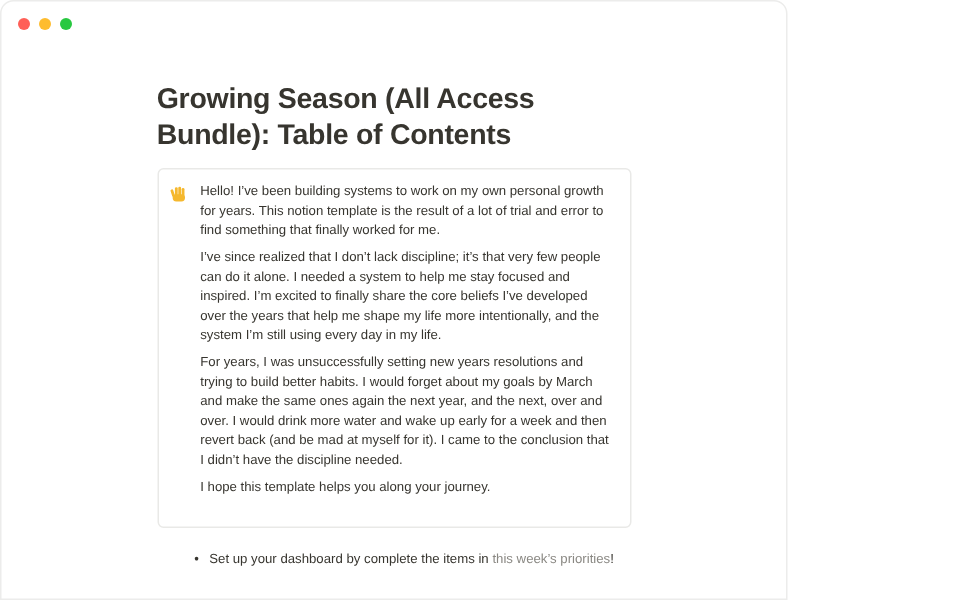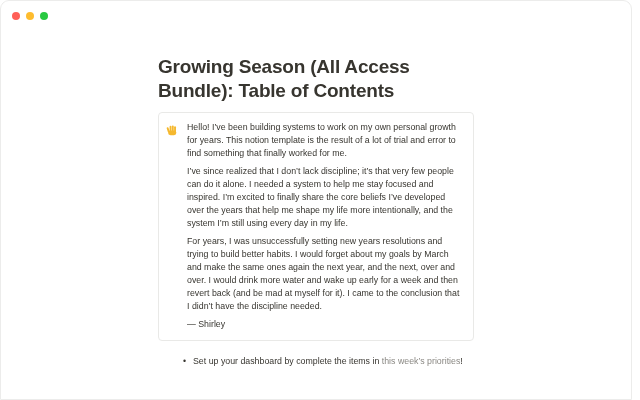--- a/index.html
+++ b/index.html
@@ -4,21 +4,21 @@
 <style>
   * { margin: 0; padding: 0; box-sizing: border-box; }
   html, body { width: 640px; height: 400px; }
   body {
     font-family: "Liberation Sans", sans-serif;
     background: #ffffff;
     color: #37352f;
     overflow: hidden;
   }
   .window {
-    width: 632px; height: 400px;
+    width: 525px; height: 400px;
     background: #ffffff;
     border-radius: 9px 9px 0 0;
     border: 1px solid #ececeb;
     overflow: hidden;
   }
   .titlebar {
     height: 30px;
     display: flex;
     align-items: center;
     padding-left: 11px;
@@ -38,21 +38,21 @@
     font-size: 19px;
     line-height: 23.5px;
     font-weight: 700;
     letter-spacing: -0.2px;
     color: #37352f;
   }
   .callout {
     margin-top: 10px;
     border: 1px solid #e9e9e7;
     border-radius: 4px;
-    padding: 8px 12px 9px 7px;
+    padding: 8px 12px 20px 7px;
     display: flex;
     align-items: flex-start;
     background: #ffffff;
   }
   .callout-icon {
     flex: 0 0 14px;
     height: 12px;
     margin-top: 1px;
   }
   .callout-body { margin-left: 7px; flex: 1; }
@@ -119,21 +119,21 @@
             <rect x="7.8" y="2" width="2.5" height="9.5" rx="1.2"></rect>
             <rect x="10.8" y="3" width="2.5" height="8.5" rx="1.2"></rect>
             <rect x="2.8" y="8.6" width="11" height="6.4" rx="3.2"></rect>
           </g>
         </svg>
       </span>
       <div class="callout-body">
         <p>Hello! I’ve been building systems to work on my own personal growth for years. This notion template is the result of a lot of trial and error to find something that finally worked for me.</p>
         <p>I’ve since realized that I don’t lack discipline; it’s that very few people can do it alone. I needed a system to help me stay focused and inspired. I’m excited to finally share the core beliefs I’ve developed over the years that help me shape my life more intentionally, and the system I’m still using every day in my life.</p>
         <p>For years, I was unsuccessfully setting new years resolutions and trying to build better habits. I would forget about my goals by March and make the same ones again the next year, and the next, over and over. I would drink more water and wake up early for a week and then revert back (and be mad at myself for it). I came to the conclusion that I didn’t have the discipline needed.</p>
-        <p>— Shirley</p>
+        <p>I hope this template helps you along your journey.</p>
       </div>
     </div>
 
     <div class="section">
 
       <ul class="bullet-list">
         <li class="bullet-item">
           <span class="bullet-marker">•</span>
           <span class="bullet-text"><span>Set up your dashboard by complete the items in </span><span class="link-gray">this week’s priorities</span><span>!</span></span>
         </li>

